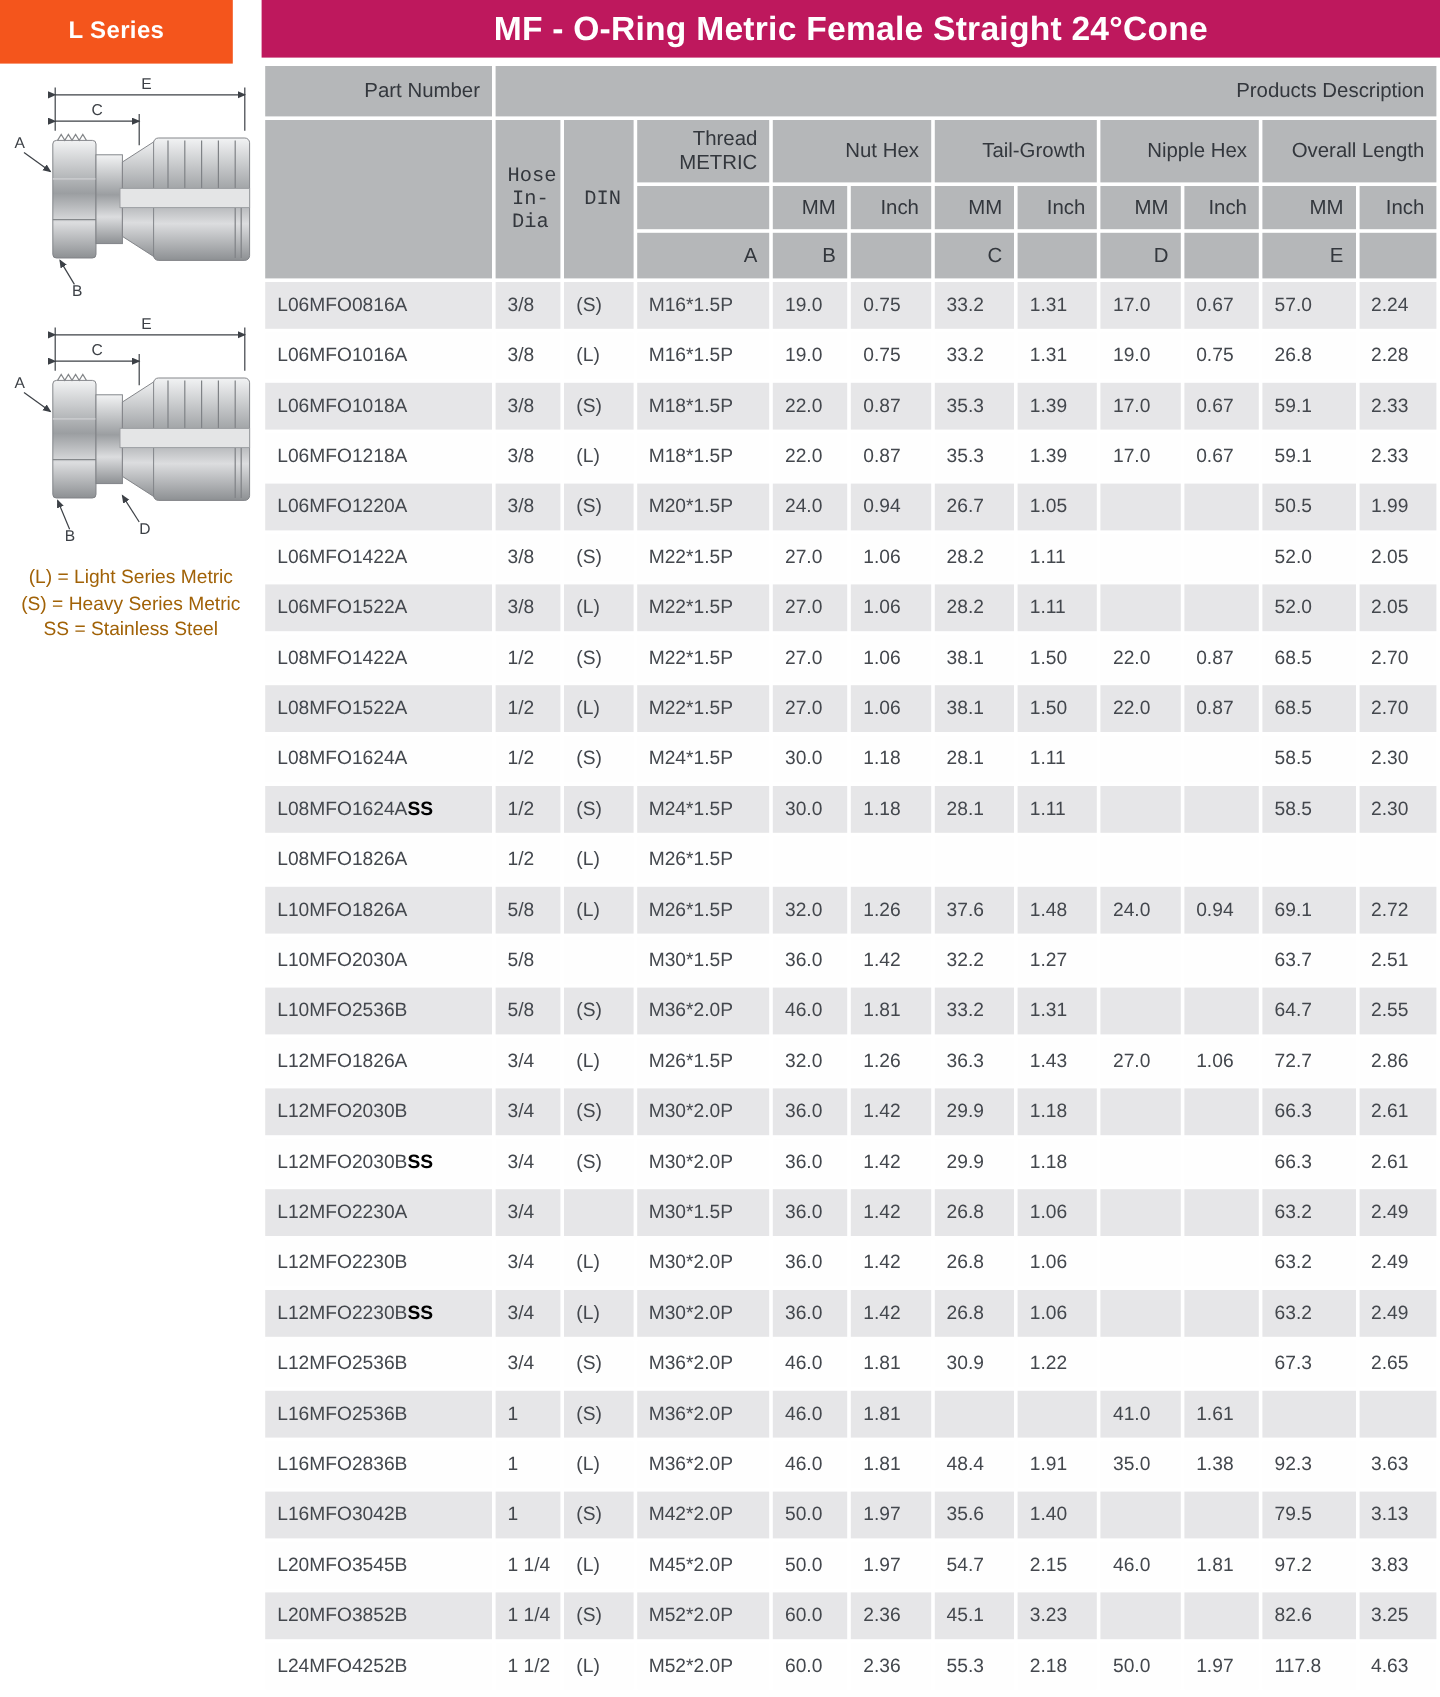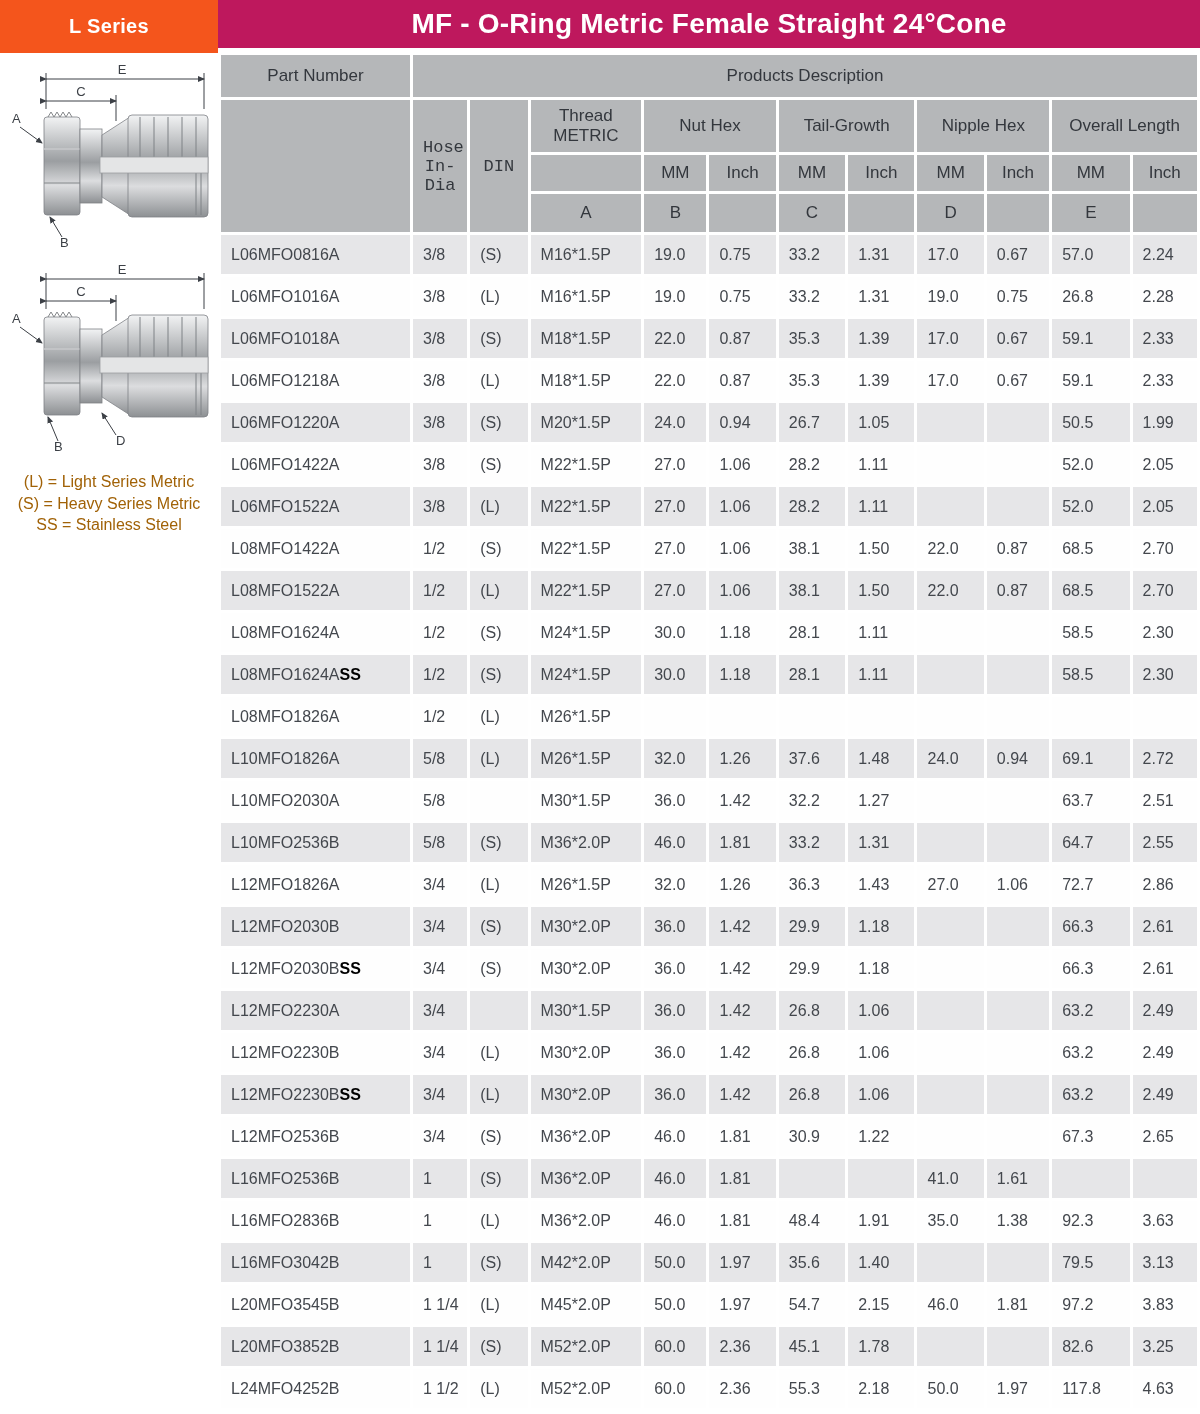--- a/index.html
+++ b/index.html
@@ -3,41 +3,41 @@
 <meta charset="utf-8">
 <style>
   html,body{margin:0;padding:0;}
   body{
     width:1200px;height:1414px;position:relative;overflow:hidden;
     background:#ffffff;font-family:"Liberation Sans",sans-serif;
     -webkit-font-smoothing:antialiased;
   }
   
   .series-tab{
-    position:absolute;left:0;top:0;width:218px;height:53px;
+    position:absolute;left:0;top:0;width:194px;height:53px;
     background:#F4551C;color:#fff;display:flex;align-items:center;justify-content:center;
     font-size:20px;font-weight:bold;letter-spacing:.3px;
   }
   .title-bar{
     position:absolute;left:218px;top:0;width:982px;height:48px;
     background:#be185d;color:#fff;display:flex;align-items:center;justify-content:center;
     font-size:28px;font-weight:bold;letter-spacing:.2px;
   }
   
   .sidebar{position:absolute;left:0;top:53px;width:218px;}
   .diag{display:block;margin:8px auto 0 auto;}
   .legend{margin-top:14px;text-align:center;font-size:16px;color:#a16207;line-height:1.35;}
   
   .table-wrap{position:absolute;left:218px;top:52px;width:982px;}
   table{
     border-collapse:separate;border-spacing:3px;table-layout:fixed;width:982px;
     color:#43474d;font-size:16px;
   }
   th{
-    background:#B5B7B9;font-weight:normal;text-align:center;
+    background:#B5B7B9;font-weight:normal;text-align:right;
     padding:4px 10px;vertical-align:middle;font-size:17px;color:#33373d;
   }
   tr.h1 th{height:34px;}
   tr.h2 th.grp{height:44px;}
   tr.h2 th.tall{height:auto;font-family:Liberation Mono, monospace;}
   tr.h3 th{height:28px;}
   tr.h4 th{height:30px;}
   td{padding:4px 10px;height:31px;vertical-align:middle;overflow:hidden;white-space:nowrap;}
   tbody tr:nth-child(odd) td{background:#E6E6E8;}
   tbody tr:nth-child(even) td{background:#FEFEFE;}
@@ -583,21 +583,21 @@
           <td>3.83</td>
         </tr>
         <tr>
           <td class="part">L20MFO3852B</td>
           <td>1 1/4</td>
           <td>(S)</td>
           <td>M52*2.0P</td>
           <td>60.0</td>
           <td>2.36</td>
           <td>45.1</td>
-          <td>1.78</td>
+          <td>3.23</td>
           <td></td>
           <td></td>
           <td>82.6</td>
           <td>3.25</td>
         </tr>
         <tr>
           <td class="part">L24MFO4252B</td>
           <td>1 1/2</td>
           <td>(L)</td>
           <td>M52*2.0P</td>

